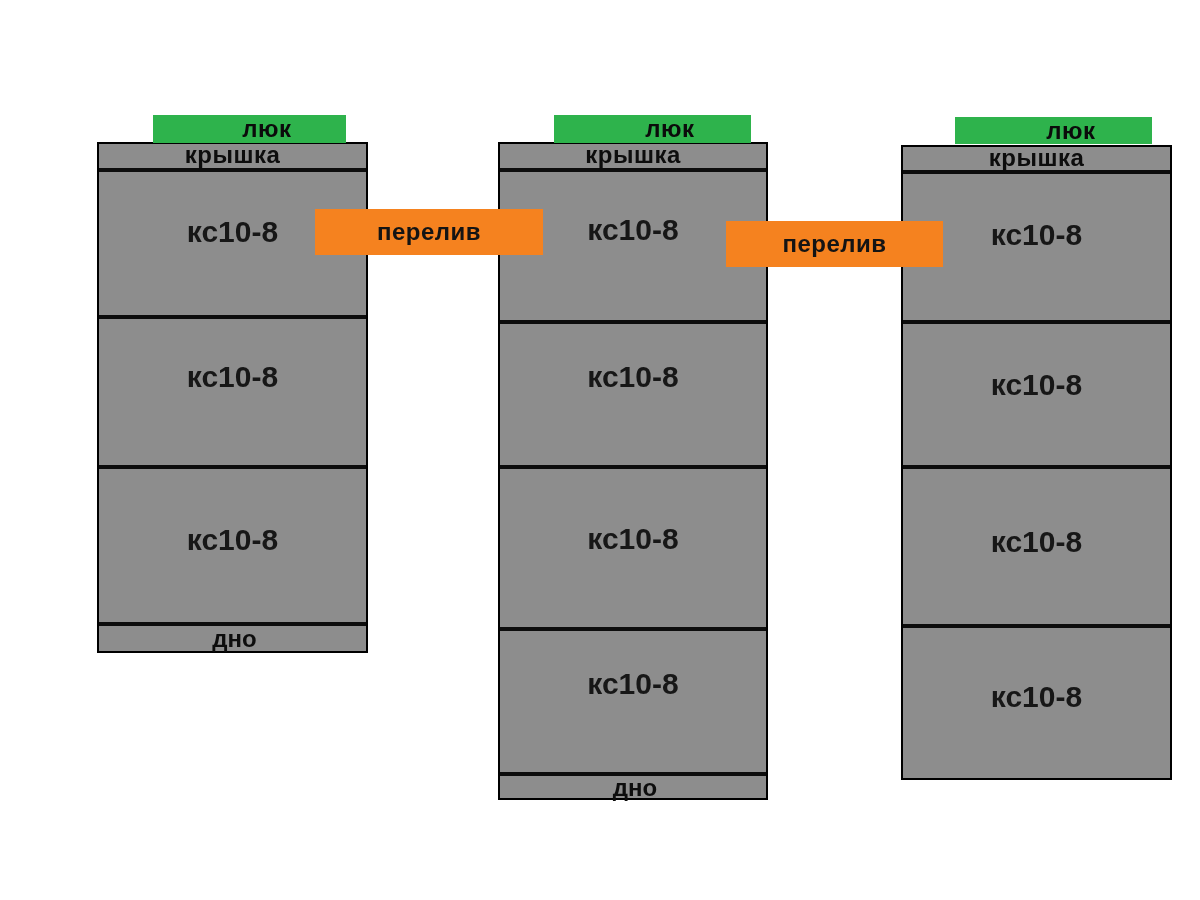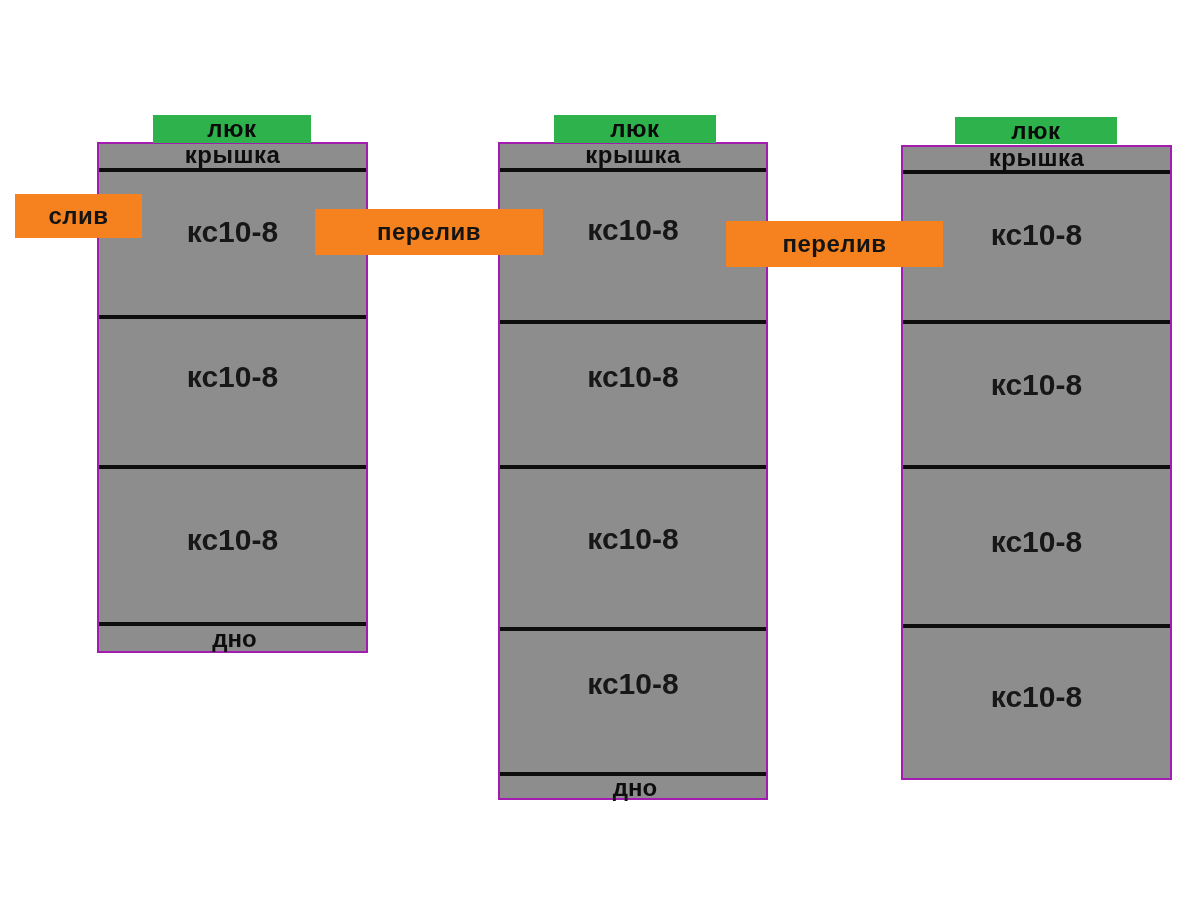--- a/index.html
+++ b/index.html
@@ -7,21 +7,21 @@
     position: relative;
     width: 1200px;
     height: 900px;
     background: #ffffff;
     overflow: hidden;
     font-family: "Liberation Sans", sans-serif;
   }
   .well {
     position: absolute;
     background: var(--well-gray, #8d8d8d);
-    border: 2px solid #a21caf;
+    border: 2px solid #000000;
     box-sizing: border-box;
   }
   .sep {
     position: absolute;
     left: 0; right: 0;
     height: 4px;
     background: var(--line-black, #0d0d0d);
   }
   .cover-label {
     position: absolute;
@@ -55,20 +55,21 @@
     position: absolute;
     background: var(--hatch-green, #2eb34c);
     display: flex;
     align-items: center;
     justify-content: center;
     font-weight: bold;
     font-size: 24px;
     color: #0b0b0b;
     z-index: 3;
     letter-spacing: 0.5px;
+    padding-left: 35px;
   }
   .connector {
     position: absolute;
     background: var(--pipe-orange, #f5821f);
     display: flex;
     align-items: center;
     justify-content: center;
     font-weight: bold;
     font-size: 24px;
     color: #141414;
@@ -78,21 +79,20 @@
 </style>
 </head>
 <body>
 
 <div class="canvas">
 
   <div class="hatch" style="left:153px; top:115px; width:158px; height:28px;">люк</div>
   <div class="hatch" style="left:554px; top:115px; width:162px; height:28px;">люк</div>
   <div class="hatch" style="left:955px; top:117px; width:162px; height:27px;">люк</div>
 
-  <div class="connector" style="left:15px; top:194px; width:127px; height:44px;">слив</div>
   <div class="connector" style="left:315px; top:209px; width:228px; height:46px;">перелив</div>
   <div class="connector" style="left:726px; top:221px; width:217px; height:46px;">перелив</div>
 
   <div class="well" style="left:97px; top:142px; width:271px; height:511px;">
     <div class="cover-label">крышка</div>
     <div class="sep" style="top:24px;"></div>
     <div class="ring-label" style="top:73px;">кс10-8</div>
     <div class="sep" style="top:171px;"></div>
     <div class="ring-label" style="top:218px;">кс10-8</div>
     <div class="sep" style="top:321px;"></div>

